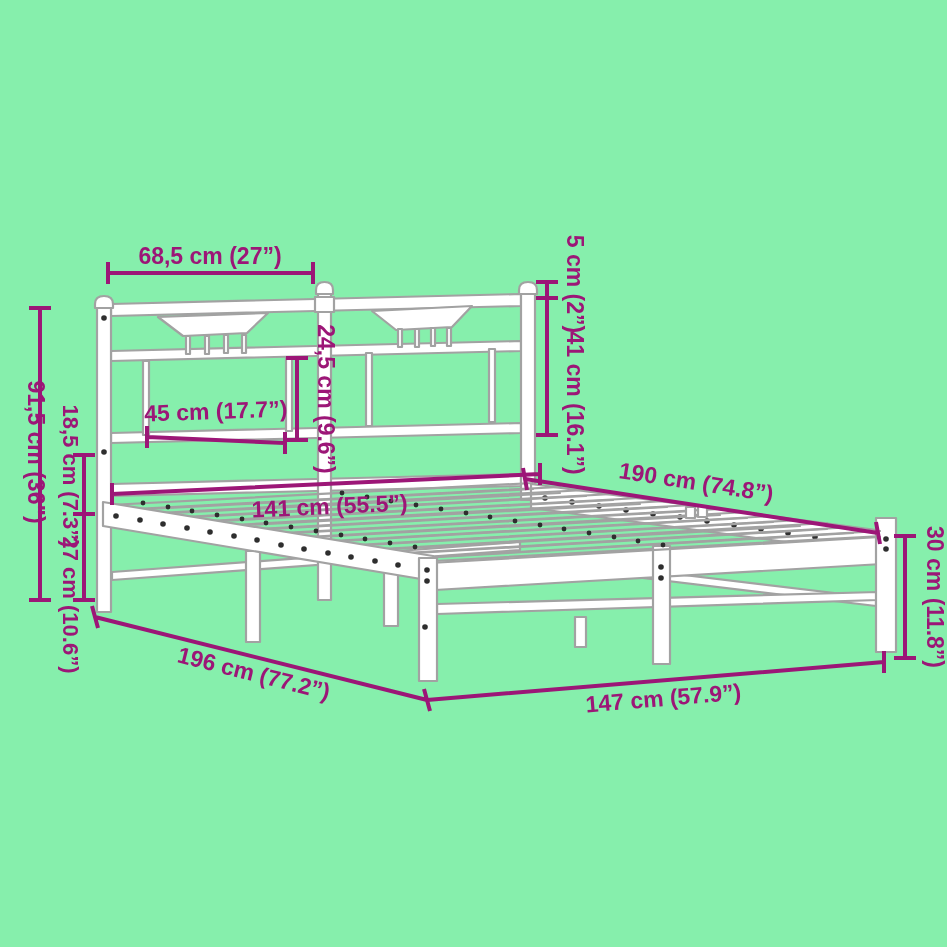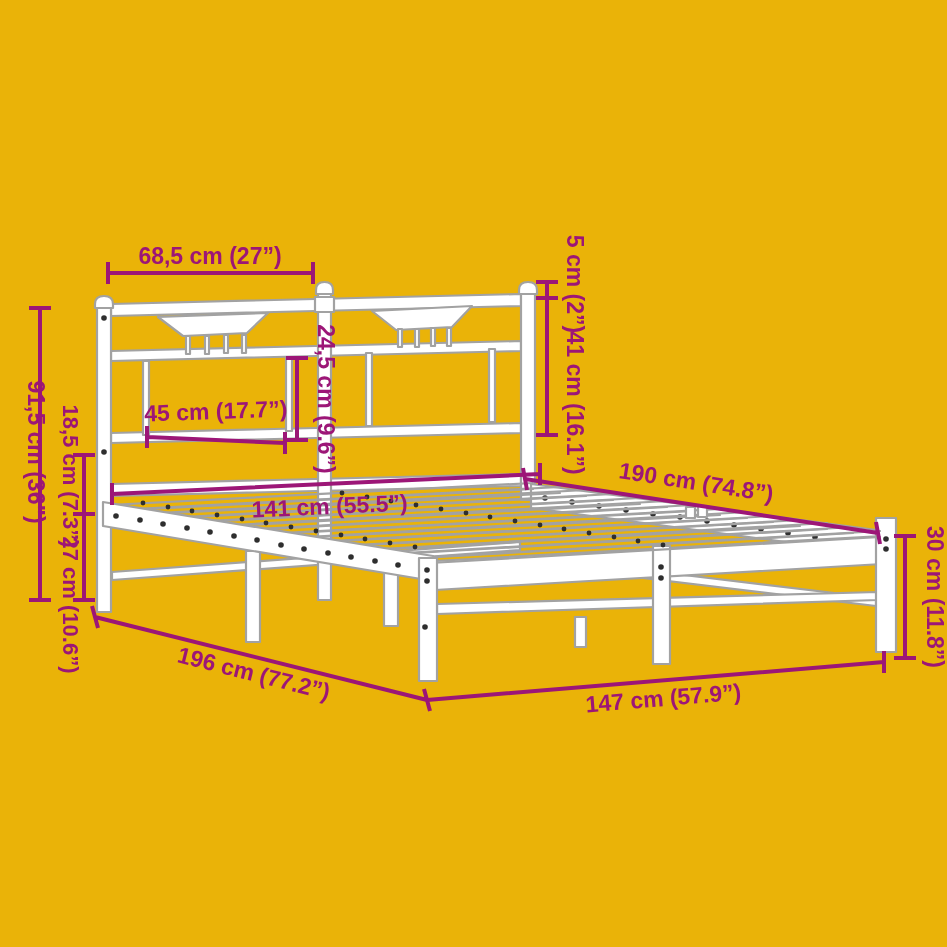--- a/index.html
+++ b/index.html
@@ -1,16 +1,16 @@
 <!DOCTYPE html>
 <html><head>
 <meta charset="utf-8">
 <style>
   html,body{margin:0;padding:0;background:#ffffff;}
-  .stage{position:relative;width:947px;height:947px;background:#eab308;overflow:hidden;}
+  .stage{position:relative;width:947px;height:947px;background:#86efac;overflow:hidden;}
   svg{display:block;}
   .ln  {stroke:#a2a2a2;stroke-width:2.2;fill:none;stroke-linejoin:round;stroke-linecap:round;}
   .lnf {stroke:#a2a2a2;stroke-width:2.2;fill:#ffffff;stroke-linejoin:round;}
   .dot {fill:#2e2e2e;stroke:none;}
   .dln {stroke:#9c1677;stroke-width:4;fill:none;stroke-linecap:butt;}
   .dtxt{fill:#9c1677;font-family:"Liberation Sans",sans-serif;font-weight:700;font-size:23px;text-anchor:middle;}
   .dtxt.sm{font-size:22px;}
 </style>
 </head>
 <body>

